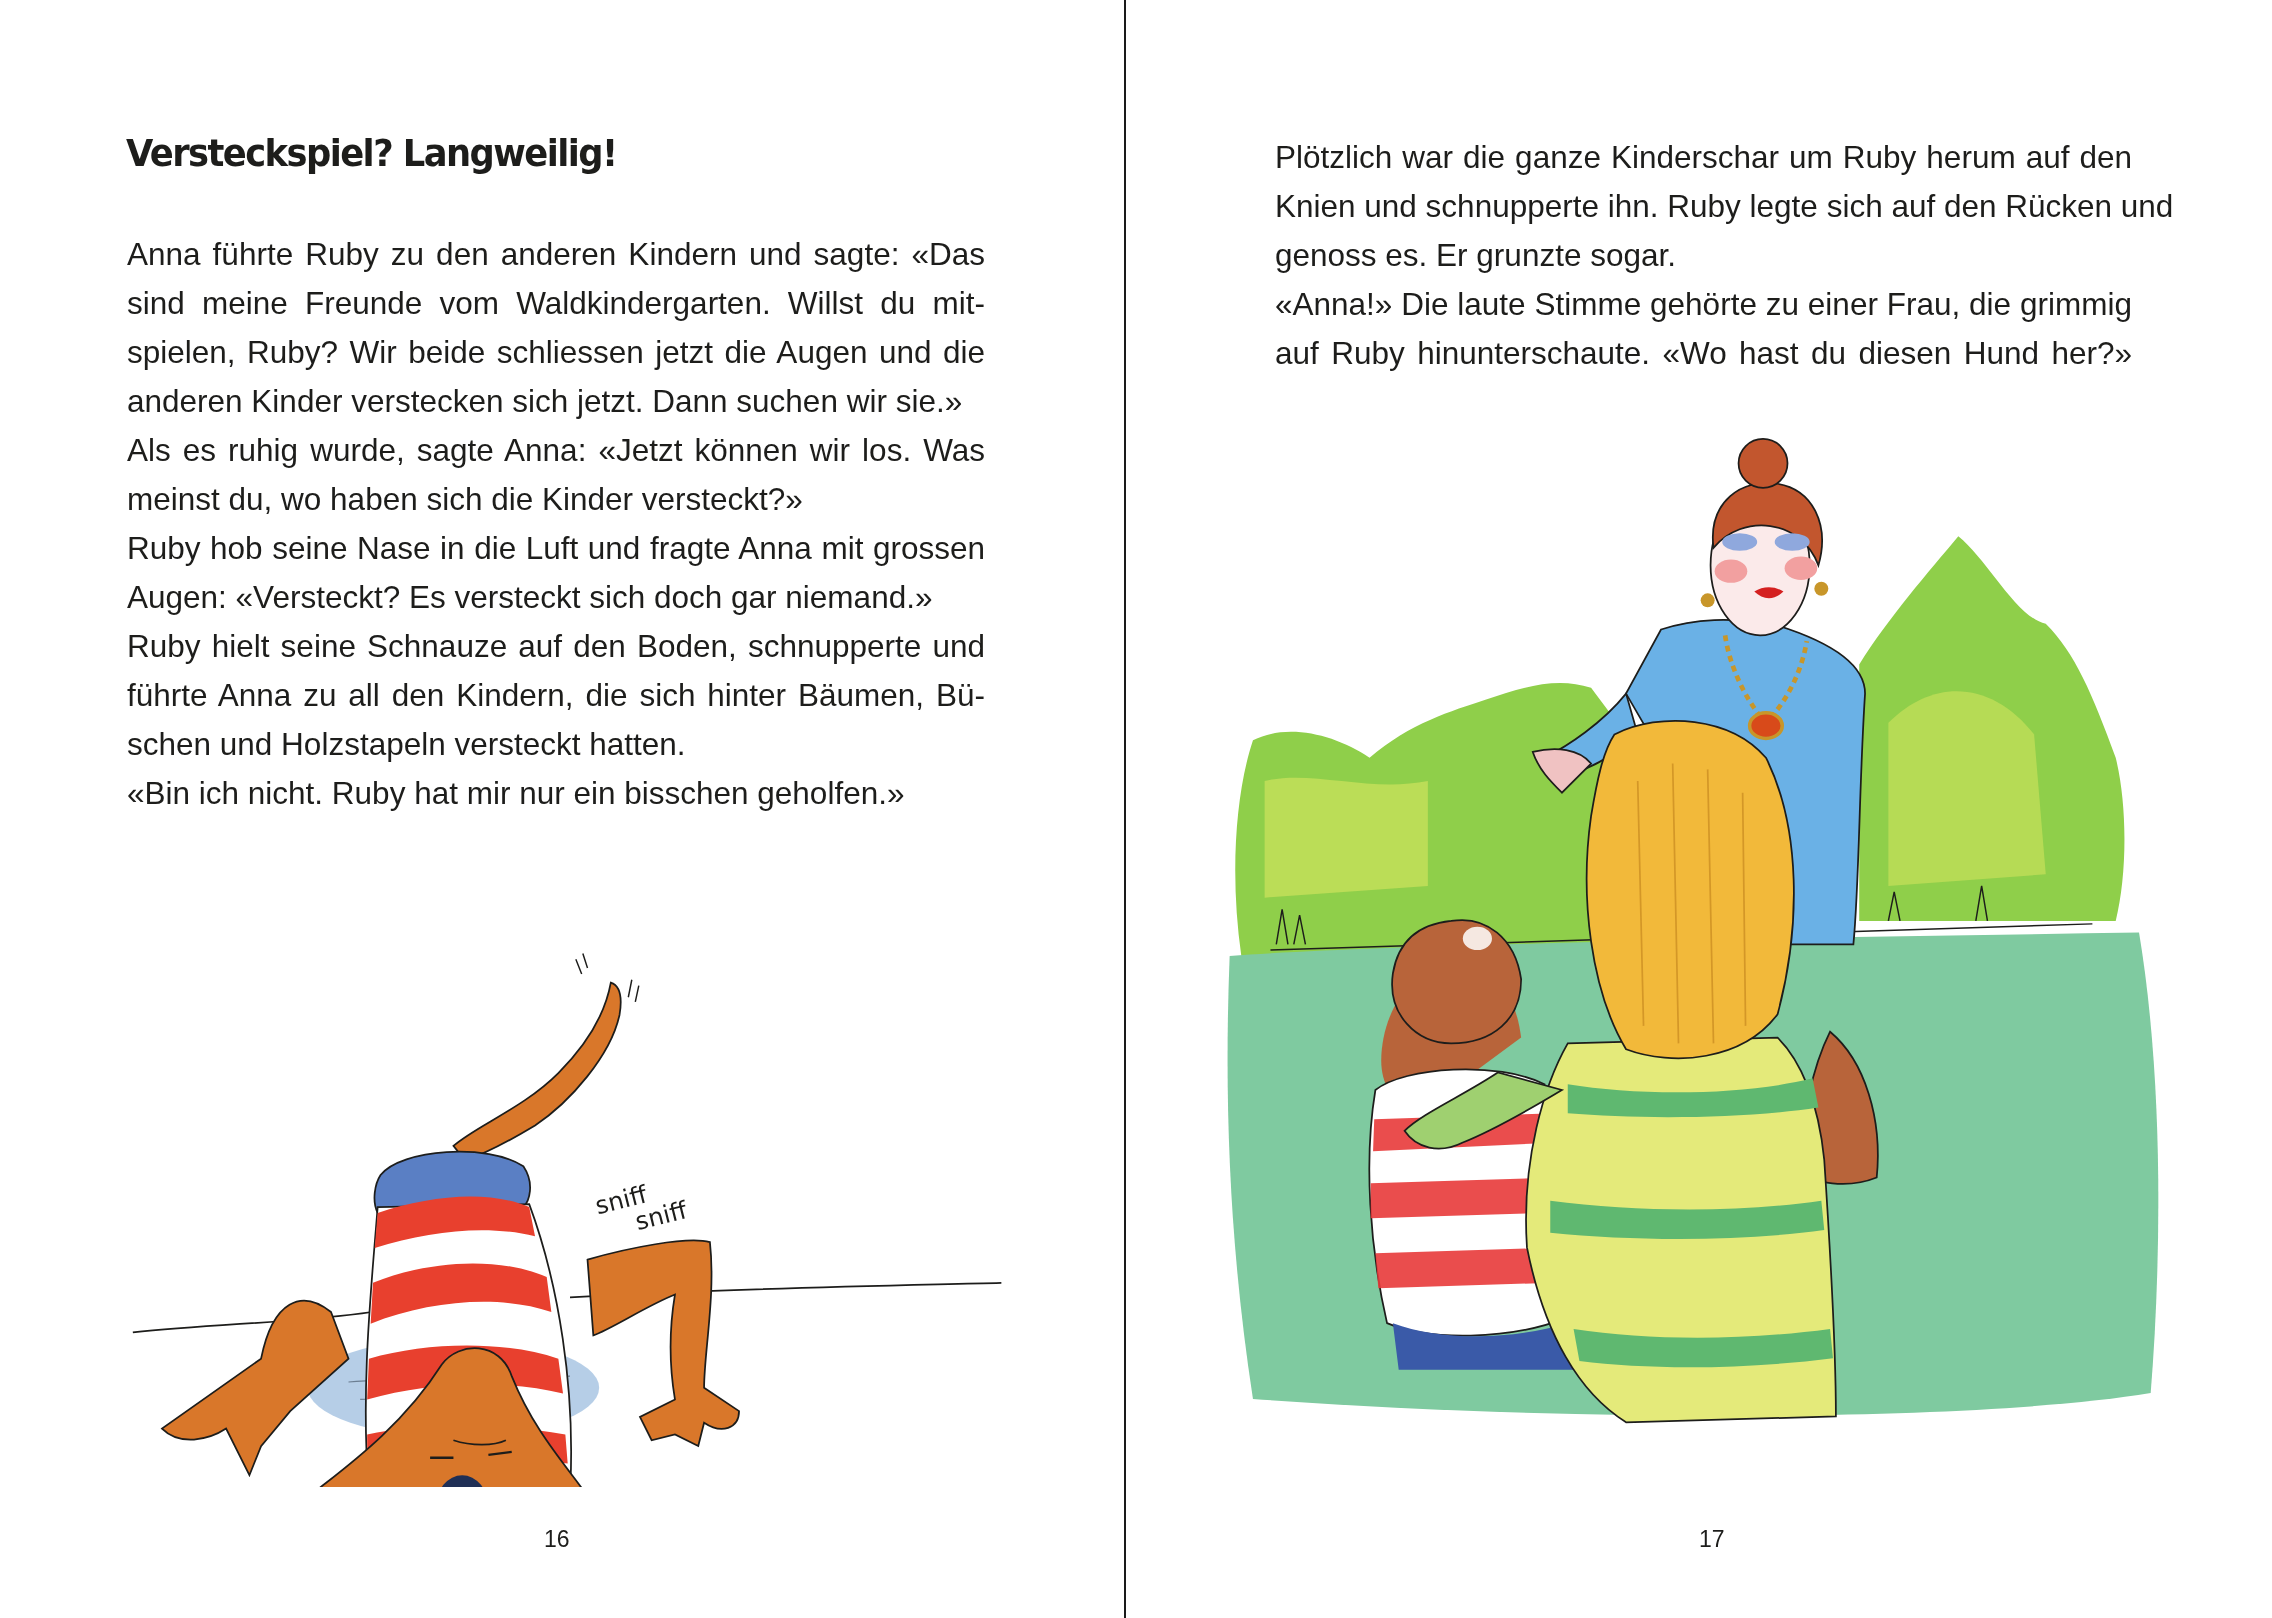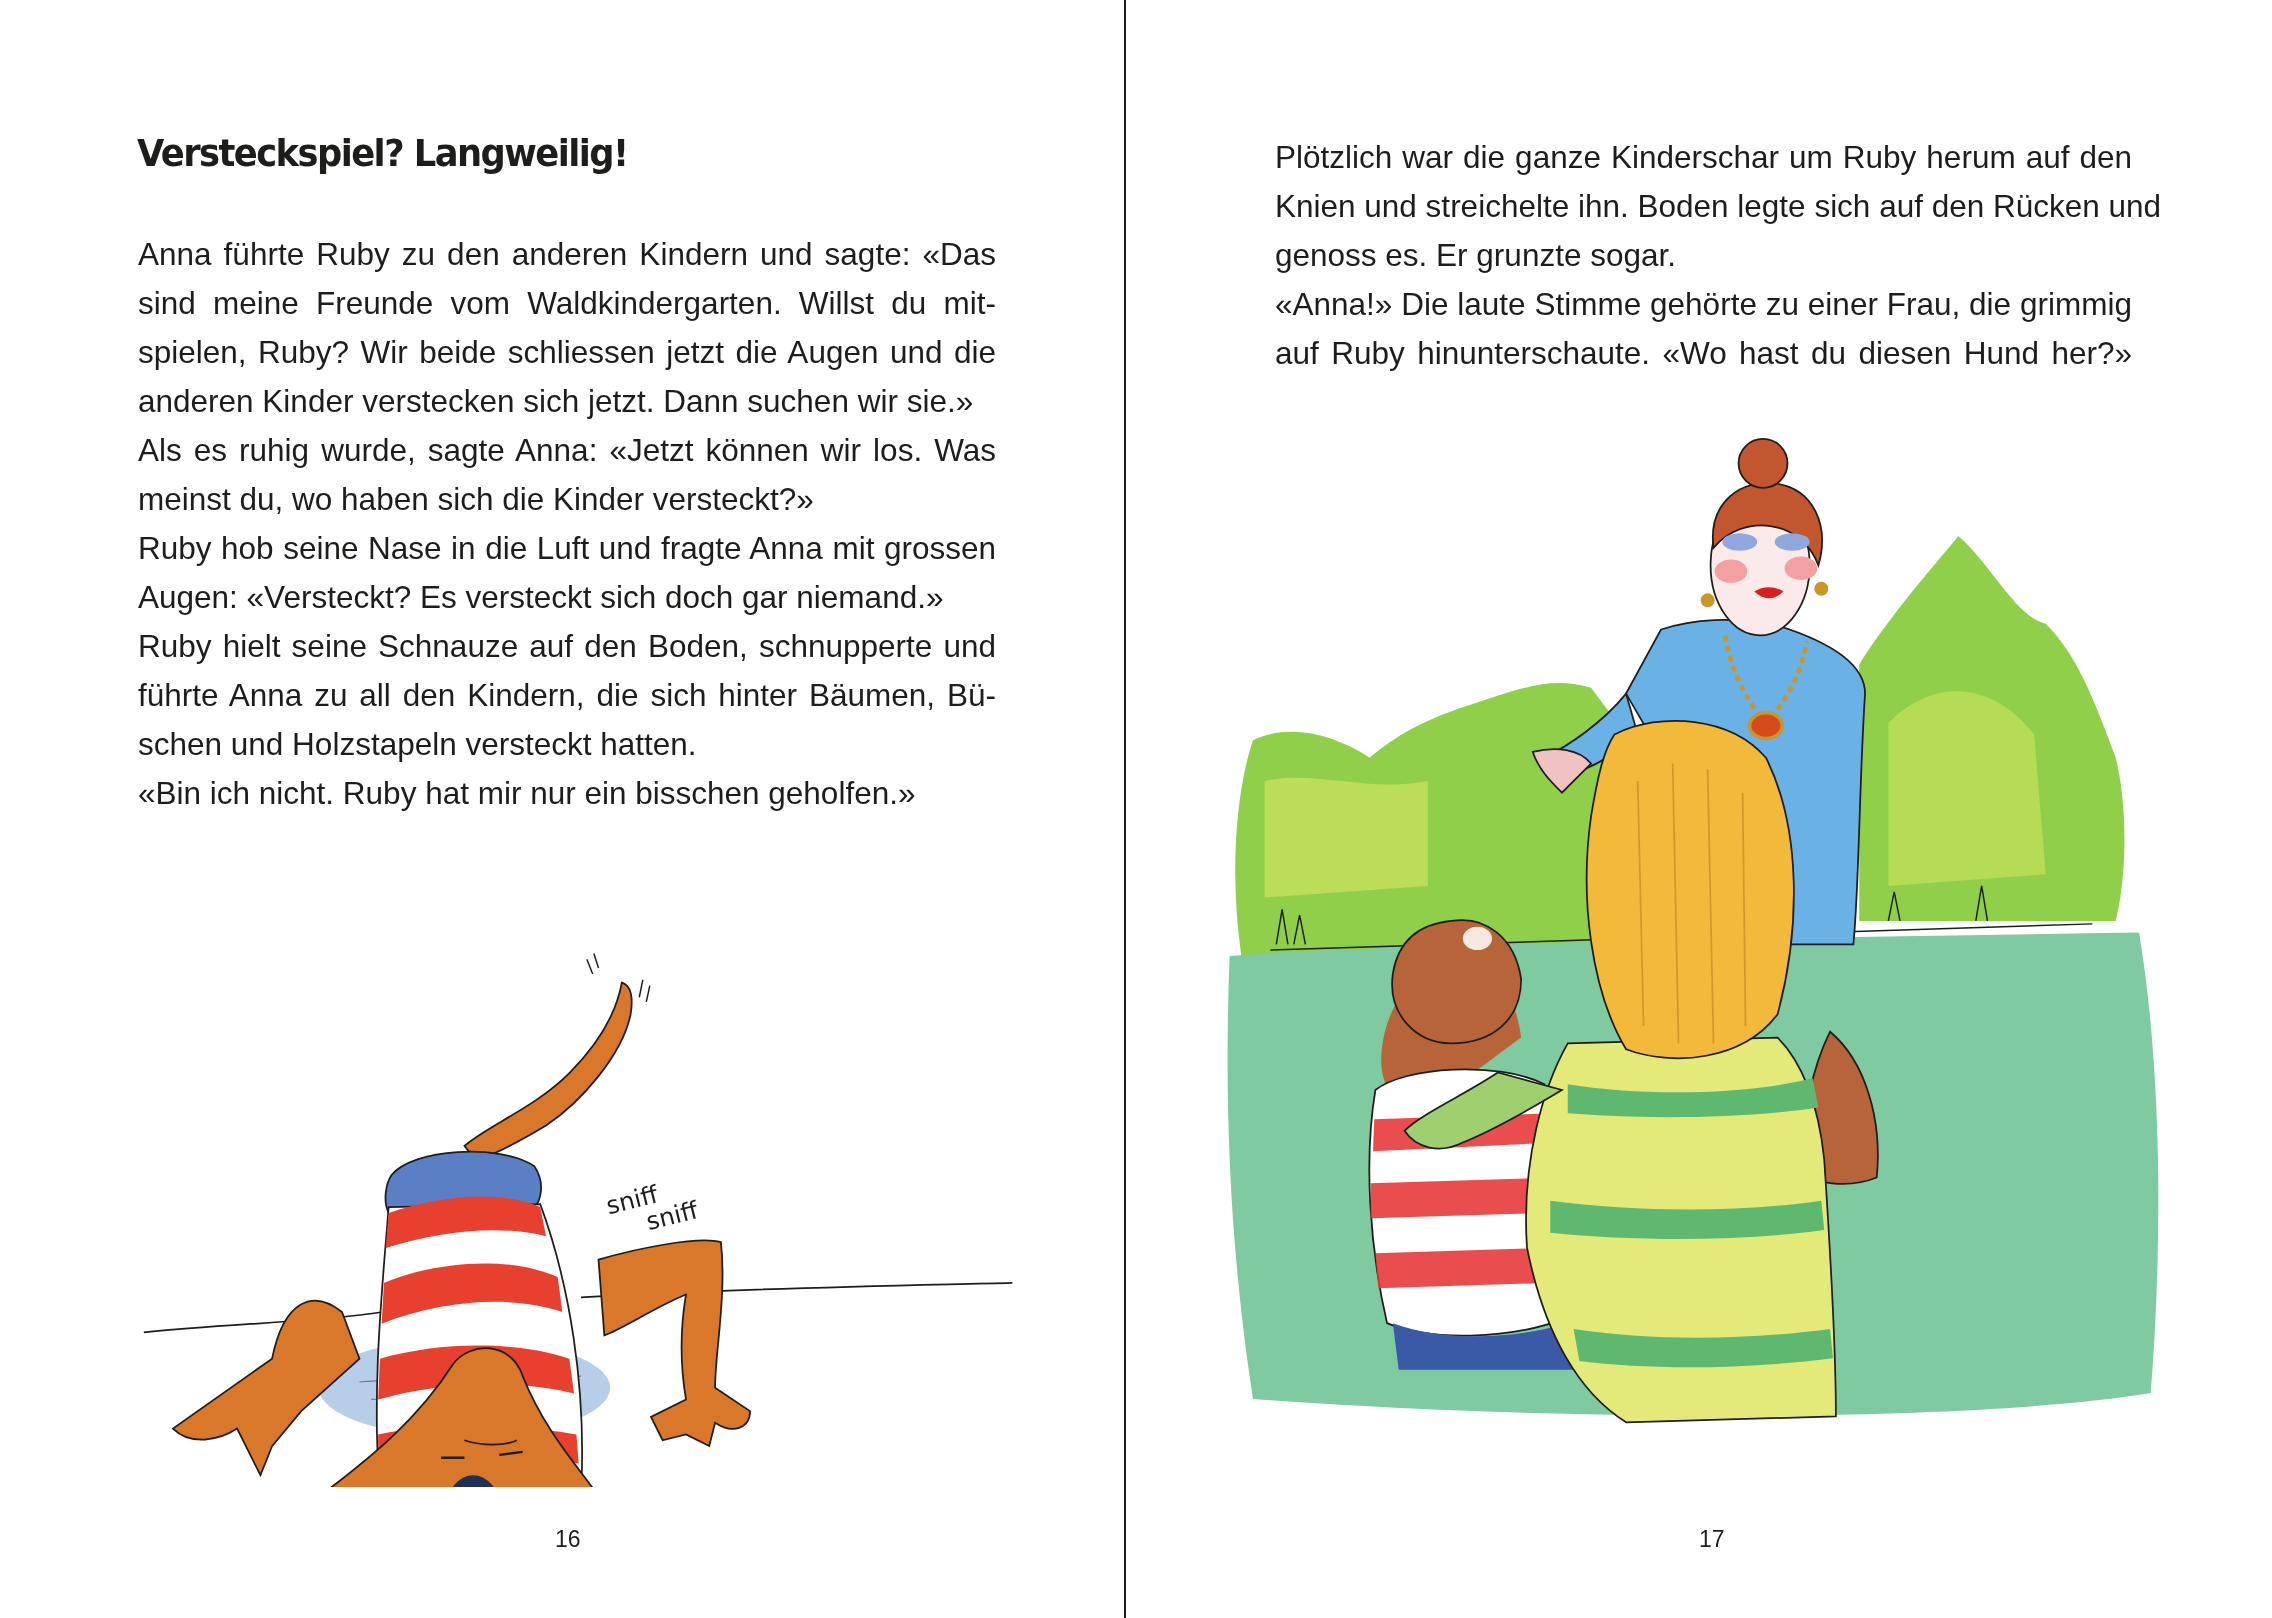--- a/index.html
+++ b/index.html
@@ -1,19 +1,19 @@
 <!DOCTYPE html>
 <html style="font-size:9.3px"><head>
 <meta charset="utf-8">
 <style>
   html, body { margin: 0; padding: 0; background: #ffffff; }
   body { width: 2273px; height: 1618px; position: relative; overflow: hidden; }
   .spread { position: absolute; left: 0; top: 0; width: 2273px; height: 1618px; background: #ffffff; }
   .page { position: absolute; top: 0; height: 1618px; }
-  .page-left { left: 16px; width: 908px; }
+  .page-left { left: 5px; width: 908px; }
   .page-right { left: 1126px; width: 1222px; border-radius: 9px; }
   .divider { position: absolute; left: 1124px; top: 0; width: 2.3px; height: 1618px; background: #1a1a1a; }
 
   .heading {
     position: absolute; left: 121px; top: 127px; margin: 0;
     font-family: "DejaVu Sans", sans-serif; font-weight: bold;
     font-size: 38px; line-height: 52px; color: #1d1d1b;
     letter-spacing: -1.7px; transform: scaleX(0.93); transform-origin: left top;
     white-space: nowrap;
   }
@@ -108,21 +108,21 @@
     </div>
 
     <div class="page-number pn-left">16</div>
   </div>
 
   <div class="divider"></div>
 
   <div class="page page-right">
     <div class="body-text body-right" style="left:149px;">
       <span class="line just">Plötzlich war die ganze Kinderschar um Ruby herum auf den</span>
-      <span class="line just">Knien und streichelte ihn. Boden legte sich auf den Rücken und</span>
+      <span class="line just">Knien und schnupperte ihn. Ruby legte sich auf den Rücken und</span>
       <span class="line">genoss es. Er grunzte sogar.</span>
       <span class="line just">«Anna!» Die laute Stimme gehörte zu einer Frau, die grimmig</span>
       <span class="line just">auf Ruby hinunterschaute. «Wo hast du diesen Hund her?»</span>
     </div>
 
     <div class="illustration illus-park" style="left:92px;">
       <svg viewBox="0 0 1640 1850" xmlns="http://www.w3.org/2000/svg">
 
         <path d="M60 530 C 120 500, 200 520, 260 560 C 330 500, 400 480, 460 460 C 520 440, 580 420, 640 440 L 700 520 L 700 900 L 40 900 C 20 760, 30 620, 60 530 Z" fill="#8fcf4a"></path>
         <path d="M80 600 C 160 580, 260 620, 360 600 L 360 780 L 80 800 Z" fill="#c6e05a" opacity="0.8"></path>

